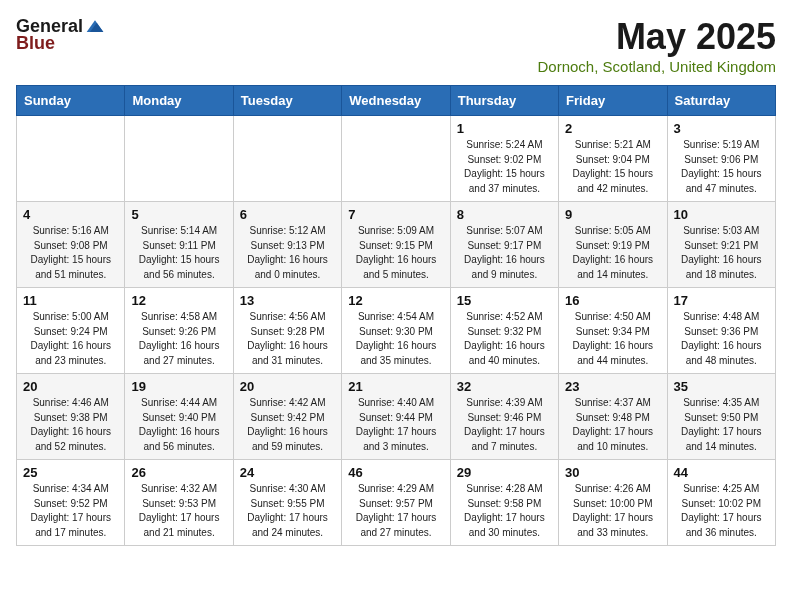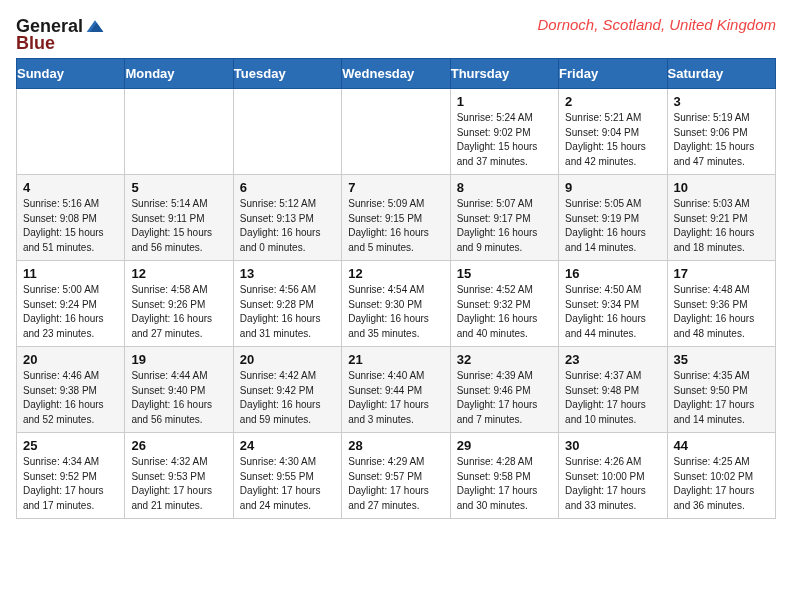--- a/index.html
+++ b/index.html
@@ -7,21 +7,21 @@
       font-family: Arial, sans-serif;
       background: #fff;
       width: 792px;
       min-height: 612px;
       padding: 16px;
     }
     .header {
       display: flex;
       justify-content: space-between;
       align-items: flex-start;
-      margin-bottom: 4px;
+      margin-bottom: 10px;
     }
     .logo {
       display: flex;
       align-items: center;
       gap: 2px;
     }
     .logo-text-general {
       font-size: 18px;
       font-weight: bold;
       color: #1a1a1a;
@@ -39,34 +39,33 @@
     .title-block {
       text-align: right;
     }
     .title-month {
       font-size: 36px;
       font-weight: bold;
       color: #1a1a1a;
     }
     .title-location {
       font-size: 15px;
-      color: #ef4444;
-      font-style: italic;
+      color: #4d7c0f;
     }
     table {
       width: 100%;
       border-collapse: collapse;
       table-layout: fixed;
     }
     thead th {
       background-color: #2a6db5;
       color: #fff;
       font-size: 13px;
       font-weight: bold;
-      padding: 7px 0;
+      padding: 7px 7px;
       text-align: left;
       border: 1px solid #1a5599;
     }
     tbody td {
       border: 1px solid #ccc;
       vertical-align: top;
       padding: 5px 6px;
       font-size: 10.5px;
       color: #222;
       height: 85px;
@@ -79,20 +78,21 @@
       font-size: 13px;
       font-weight: bold;
       color: #111;
       display: block;
       margin-bottom: 2px;
     }
     .day-info {
       font-size: 10px;
       line-height: 1.45;
       color: #222;
+      text-align: center;
     }
     td.empty {
       background: #fff;
     }
   </style>
 </head>
 <body>
 
 <div class="header">
   <div class="logo">
@@ -101,20 +101,21 @@
         <span class="logo-text-general">General</span>
         <svg class="logo-icon" viewBox="0 0 24 24" xmlns="http://www.w3.org/2000/svg">
           <polygon points="2,18 12,4 22,18" fill="#2a6db5"></polygon>
           <polygon points="6,18 14,7 22,18" fill="#1a5599"></polygon>
         </svg>
       </div>
       <span class="logo-text-blue" style="margin-top:-4px;">Blue</span>
     </div>
   </div>
   <div class="title-block">
+    <div class="title-month">May 2025</div>
     <div class="title-location">Dornoch, Scotland, United Kingdom</div>
   </div>
 </div>
 
 <table>
   <thead>
     <tr>
     <th>Sunday</th>
         <th>Monday</th>
         <th>Tuesday</th>
@@ -240,21 +241,21 @@
         </td>
         <td>
           <span class="day-number">26</span>
           <div class="day-info">Sunrise: 4:32 AM<br>Sunset: 9:53 PM<br>Daylight: 17 hours<br>and 21 minutes.</div>
         </td>
         <td>
           <span class="day-number">24</span>
           <div class="day-info">Sunrise: 4:30 AM<br>Sunset: 9:55 PM<br>Daylight: 17 hours<br>and 24 minutes.</div>
         </td>
         <td>
-          <span class="day-number">28</span>
+          <span class="day-number">46</span>
           <div class="day-info">Sunrise: 4:29 AM<br>Sunset: 9:57 PM<br>Daylight: 17 hours<br>and 27 minutes.</div>
         </td>
         <td>
           <span class="day-number">29</span>
           <div class="day-info">Sunrise: 4:28 AM<br>Sunset: 9:58 PM<br>Daylight: 17 hours<br>and 30 minutes.</div>
         </td>
         <td>
           <span class="day-number">30</span>
           <div class="day-info">Sunrise: 4:26 AM<br>Sunset: 10:00 PM<br>Daylight: 17 hours<br>and 33 minutes.</div>
         </td>

